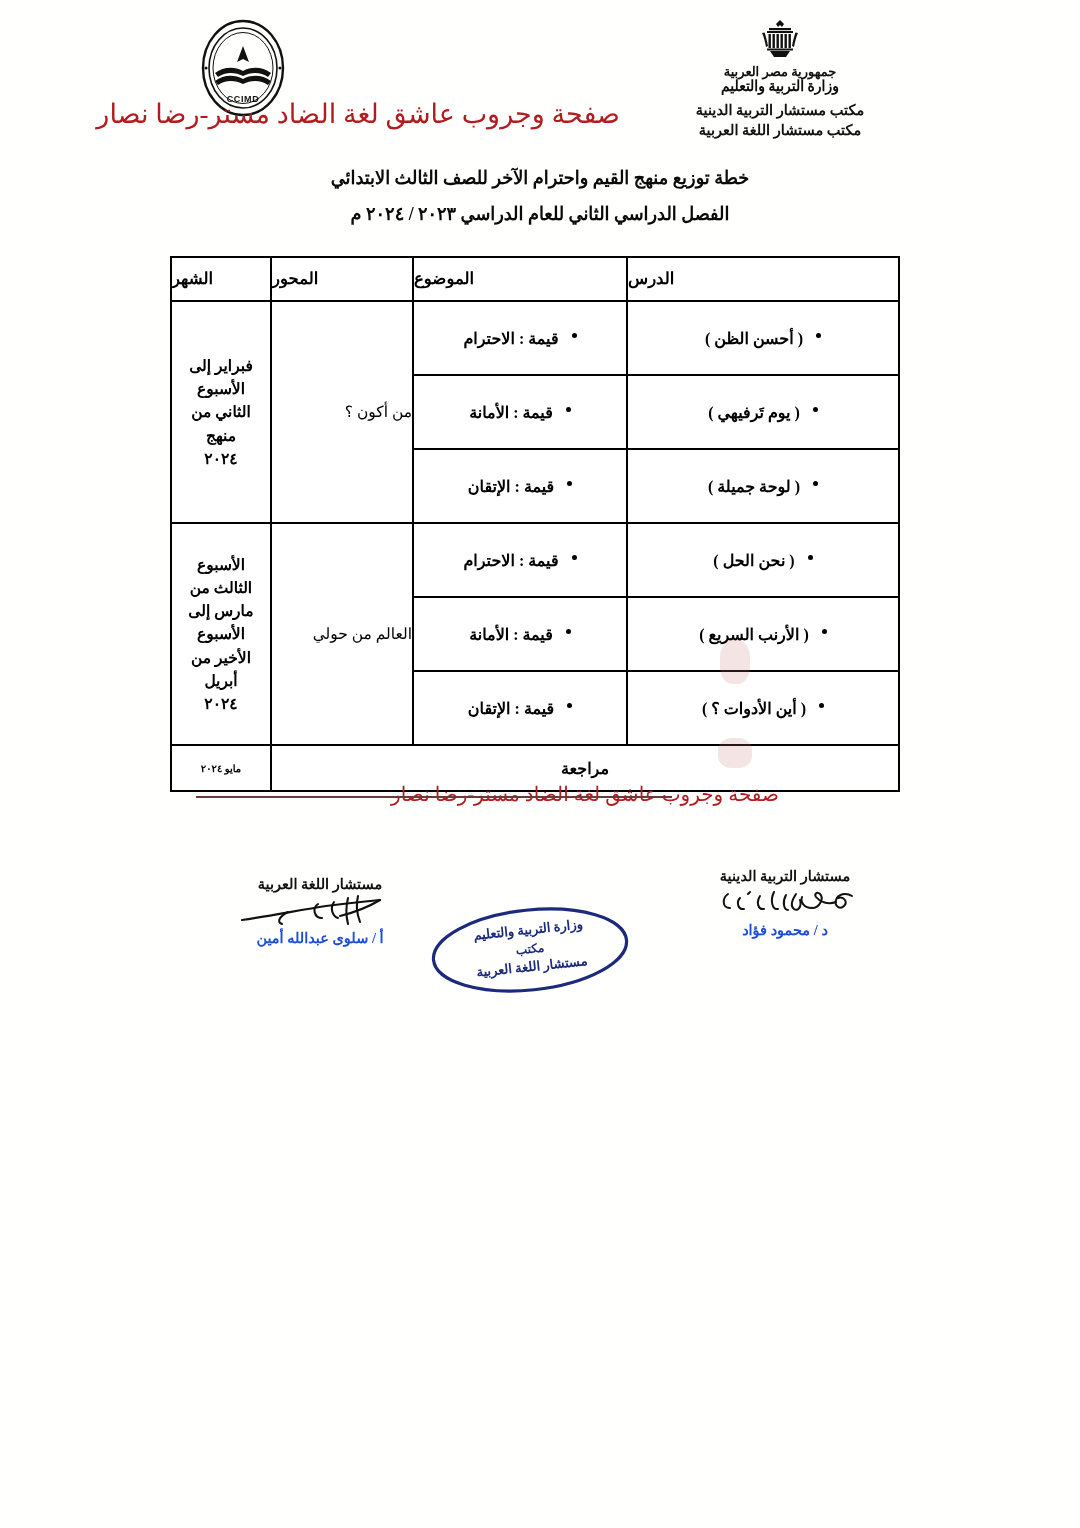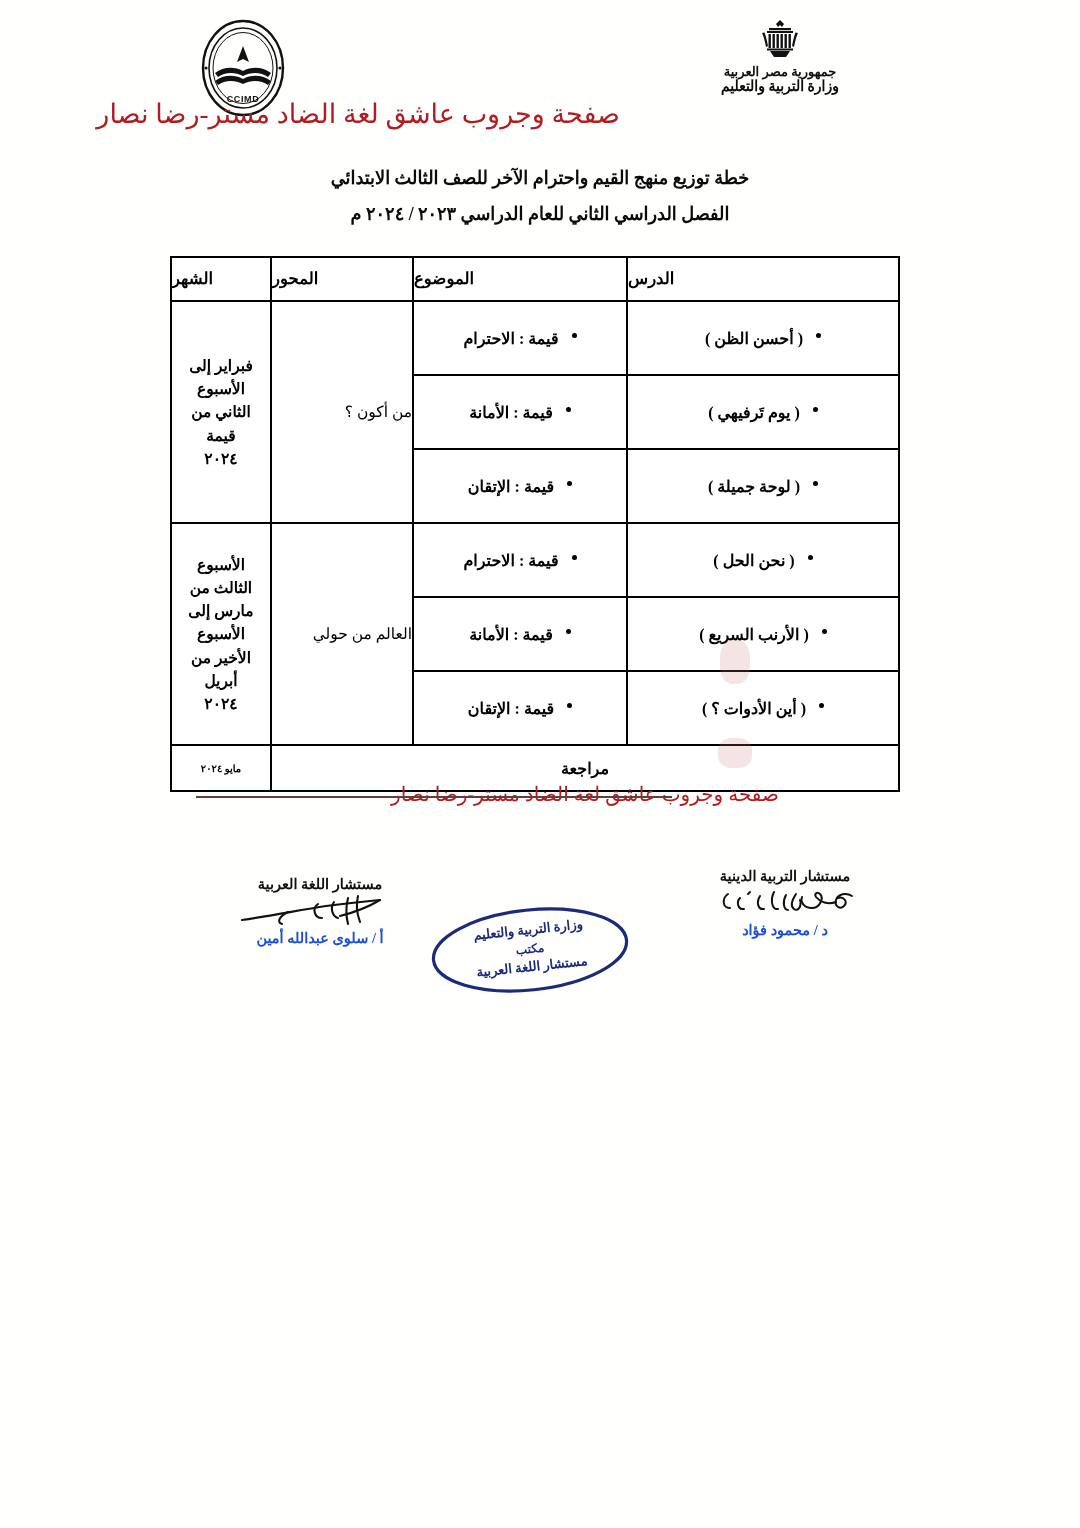--- a/index.html
+++ b/index.html
@@ -322,20 +322,24 @@
             </g>
             <rect x="11" y="30.5" width="26" height="2"></rect>
             <path d="M14 33 L34 33 L30 39 L18 39 Z"></path>
             <path d="M6 15 C8 19 9 24 10 29 L12 28 C11 23 10 18 8.5 14.5 Z"></path>
             <path d="M42 15 C40 19 39 24 38 29 L36 28 C37 23 38 18 39.5 14.5 Z"></path>
           </g>
         </svg>
       </div>
       <div class="ministry-line-tiny">جمهورية مصر العربية</div>
       <div class="ministry-line-script">وزارة التربية والتعليم</div>
+      <div class="ministry-office">
+        <div>مكتب مستشار التربية الدينية</div>
+        <div>مكتب مستشار اللغة العربية</div>
+      </div>
     </div>
 
     <div class="ccimd-logo">
       <svg viewBox="0 0 102 102" width="102" height="102" aria-hidden="true">
         <ellipse cx="51" cy="50" rx="40" ry="47" fill="none" stroke="#111" stroke-width="2.4"></ellipse>
         <ellipse cx="51" cy="50" rx="34" ry="40" fill="none" stroke="#111" stroke-width="1.6"></ellipse>
         <ellipse cx="51" cy="50" rx="30" ry="35.5" fill="none" stroke="#111" stroke-width="1"></ellipse>
 
         <g fill="#111">
           <path d="M51 28 L45 44 L51 41 L57 44 Z"></path>
@@ -380,21 +384,21 @@
             <span class="bul"></span><span class="txt">( أحسن الظن )</span>
           </td>
           <td class="cell-bullet">
             <span class="bul"></span><span class="txt">قيمة : الاحترام</span>
           </td>
           <td class="cell-axis" rowspan="3">من أكون ؟</td>
           <td class="cell-month" rowspan="3">
             <span class="m-line">فبراير إلى</span>
             <span class="m-line">الأسبوع</span>
             <span class="m-line">الثاني من</span>
-            <span class="m-line">قيمة</span>
+            <span class="m-line">منهج</span>
             <span class="m-line">٢٠٢٤</span>
           </td>
         </tr>
         <tr>
           <td class="cell-bullet">
             <span class="bul"></span><span class="txt">( يوم تَرفيهي )</span>
           </td>
           <td class="cell-bullet">
             <span class="bul"></span><span class="txt">قيمة : الأمانة</span>
           </td>

